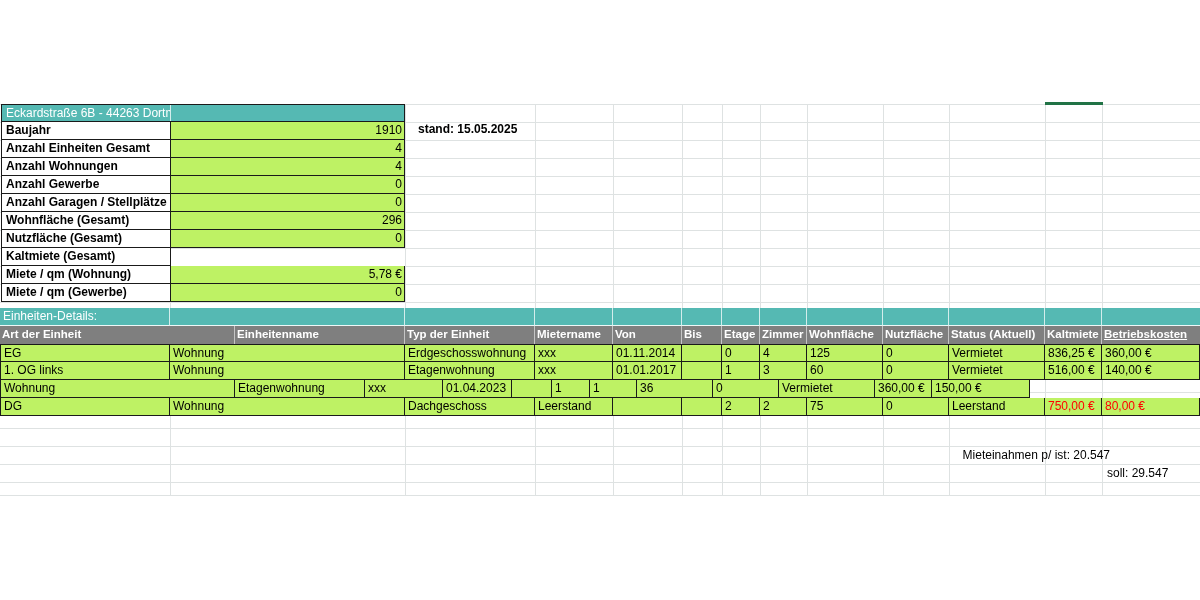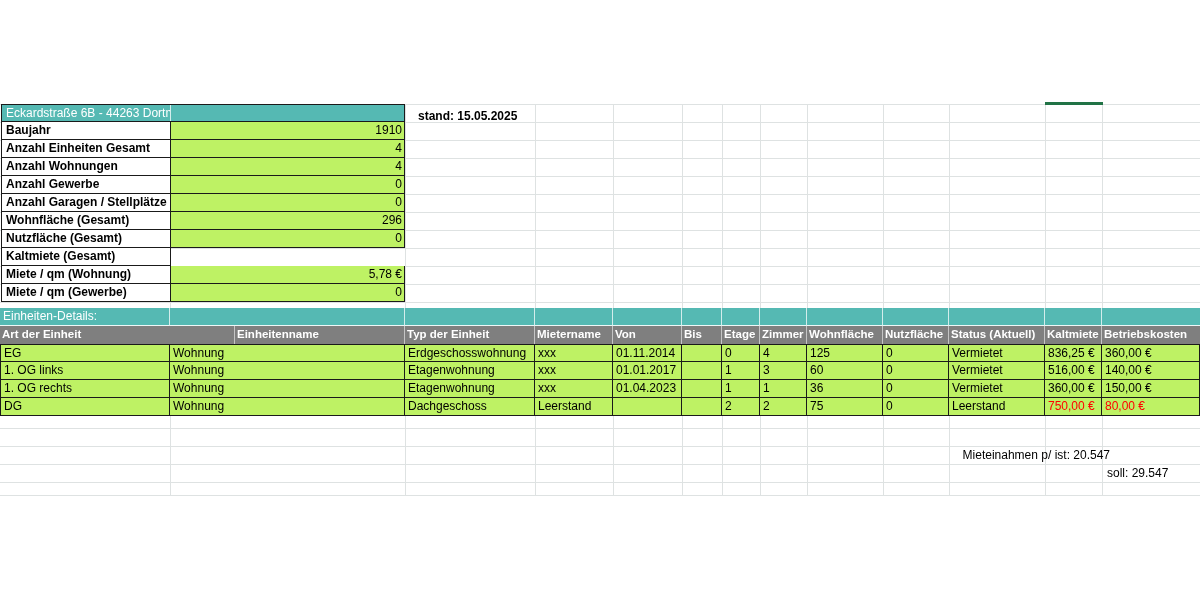--- a/index.html
+++ b/index.html
@@ -35,33 +35,33 @@
   .t1 .r{display:flex;height:18px;}
   .t1 .lab{
     width:170px;box-sizing:border-box;border-left:1px solid var(--border);
     border-right:1px solid var(--border);border-bottom:1px solid var(--border);
     font-weight:bold;padding:0 2px 0 4px;line-height:17px;overflow:hidden;white-space:nowrap;background:#fff;
   }
   .t1 .val{
     flex:1;box-sizing:border-box;border-right:1px solid var(--border);
     border-bottom:1px solid var(--border);text-align:right;padding-right:2px;line-height:17px;background:#bef264;
   }
-  .stand{position:absolute;left:418px;top:107px;height:18px;line-height:18px;font-weight:bold;}
+  .stand{position:absolute;left:418px;top:120px;height:18px;line-height:18px;font-weight:bold;}
 
   
   .t2{position:absolute;left:0;top:308px;width:1200px;}
   .row{display:flex;height:18px;}
   .c{box-sizing:border-box;overflow:hidden;white-space:nowrap;line-height:17px;padding:0 3px;}
   .cw0{width:170px}.cw1{width:235px}.cw2{width:130px}.cw3{width:78px}.cw4{width:69px}
   .cw5{width:40px}.cw6{width:38px}.cw7{width:47px}.cw8{width:76px}.cw9{width:66px}
   .cw10{width:96px}.cw11{width:57px}.cw12{width:98px}
   .teal-row .c{background:var(--teal);color:#fff;border-right:1px solid rgba(255,255,255,.75);border-bottom:1px solid rgba(255,255,255,.9);}
   .teal-row .c:last-child{border-right:none;}
   .gray-row .c{background:var(--gray);color:#fff;font-weight:bold;font-size:11.5px;border-right:1px solid rgba(255,255,255,.55);padding:0 2px;}
-  .gray-row .c:last-child{border-right:none;}
+  .gray-row .c:last-child{border-right:none;text-decoration:underline;}
   .data-row .c{background:#bef264;border-right:1px solid var(--border);border-bottom:1px solid var(--border);}
   .data-row .c:first-child{border-left:1px solid var(--border);}
   .data-row.first .c{border-top:1px solid var(--border);}
   .num{text-align:left;}
   .red{color:var(--red);}
 
   
   .miet-ist{position:absolute;left:949px;top:446px;width:153px;height:18px;line-height:18px;text-align:right;padding-left:8px;}
   .miet-soll{position:absolute;left:1107px;top:464px;height:18px;line-height:18px;}
 </style>
@@ -193,21 +193,20 @@
     <div class="c cw6 num">1</div>
     <div class="c cw7 num">3</div>
     <div class="c cw8 num">60</div>
     <div class="c cw9 num">0</div>
     <div class="c cw10">Vermietet</div>
     <div class="c cw11 num">516,00 €</div>
     <div class="c cw12 num">140,00 €</div>
   </div>
 
   <div class="row data-row">
-    <div class="c cw0">1. OG rechts</div>
     <div class="c cw1">Wohnung</div>
     <div class="c cw2">Etagenwohnung</div>
     <div class="c cw3">xxx</div>
     <div class="c cw4">01.04.2023</div>
     <div class="c cw5"></div>
     <div class="c cw6 num">1</div>
     <div class="c cw7 num">1</div>
     <div class="c cw8 num">36</div>
     <div class="c cw9 num">0</div>
     <div class="c cw10">Vermietet</div>

